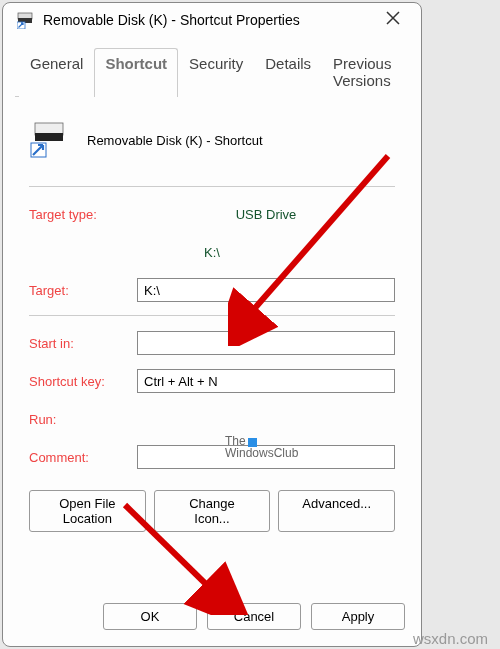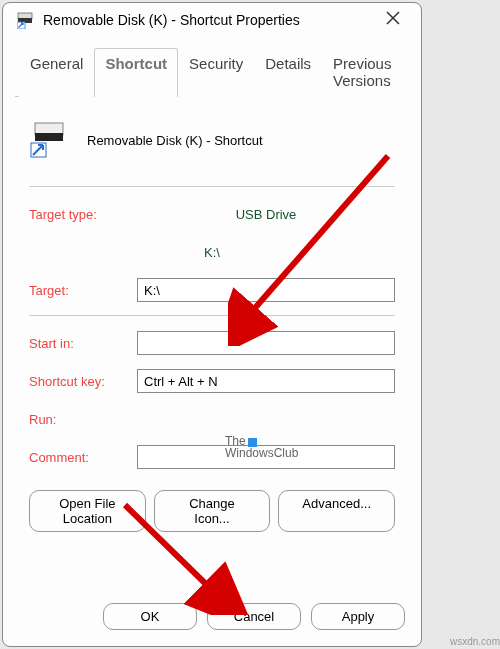--- a/index.html
+++ b/index.html
@@ -16,28 +16,28 @@
     .header-row { display: flex; align-items: center; margin-bottom: 24px; }
     .drive-icon { width: 40px; margin-right: 18px; }
     .hrule { border: none; border-top: 1px solid #ccc; margin: 10px 0 14px 0; }
     .field-row { display: flex; align-items: center; margin: 12px 0; min-height: 26px; }
     .field-label { width: 108px; color: #ef4444; }
     .field-value { flex: 1; color: #14532d; text-align: center; }
     .text-input { flex: 1; border: 1px solid #888; padding: 3px 6px; font-size: 13px; height: 24px; background: #fff; }
     .select { flex: 1; display: flex; align-items: center; justify-content: space-between; border: 1px solid #888; padding: 3px 6px; font-size: 13px; height: 24px; background: #fff; }
     .chev { font-size: 11px; color: #444; }
     .btn-row { display: flex; gap: 8px; margin: 20px 0 10px 0; }
-    .btn { flex: 1; border: 1px solid #999; background: #fdfdfd; padding: 5px 23px; font-size: 13px; text-align: center; border-radius: 10px; cursor: pointer; }
+    .btn { flex: 1; border: 1px solid #999; background: #fdfdfd; padding: 5px 23px; font-size: 13px; text-align: center; border-radius: 3px; cursor: pointer; }
     .bottom-bar { display: flex; justify-content: flex-end; gap: 10px; padding: 12px 16px 16px 16px; }
     .bottom-bar .btn { flex: 0 0 94px; text-align: center; }
     .watermark { position: absolute; left: 222px; top: 338px; font-size: 12px; color: #666; line-height: 12px; font-family: Georgia, serif; }
     .wm-sq { display:inline-block; width:9px; height:9px; background:#2a8fe6; margin-left:2px; vertical-align: middle; }
     .arrow1 { position: absolute; pointer-events: none; left: 225px; top: 143px; }
     .arrow2 { position: absolute; pointer-events: none; left: 112px; top: 312px; }
-    .br-watermark { position:absolute; right:0; bottom:2px; font-size:10px; color:#999; }
+    .br-watermark { position:absolute; right:12px; bottom:2px; font-size:15px; color:#999; }
   </style>
 </head>
 <body>
 
 <div class="window">
 
   <div class="titlebar">
     <span class="ticon">
       <svg width="18" height="18" viewBox="0 0 18 18">
         <rect x="1" y="2" width="14" height="6" fill="#ddd" stroke="#555" stroke-width="0.7"></rect>

